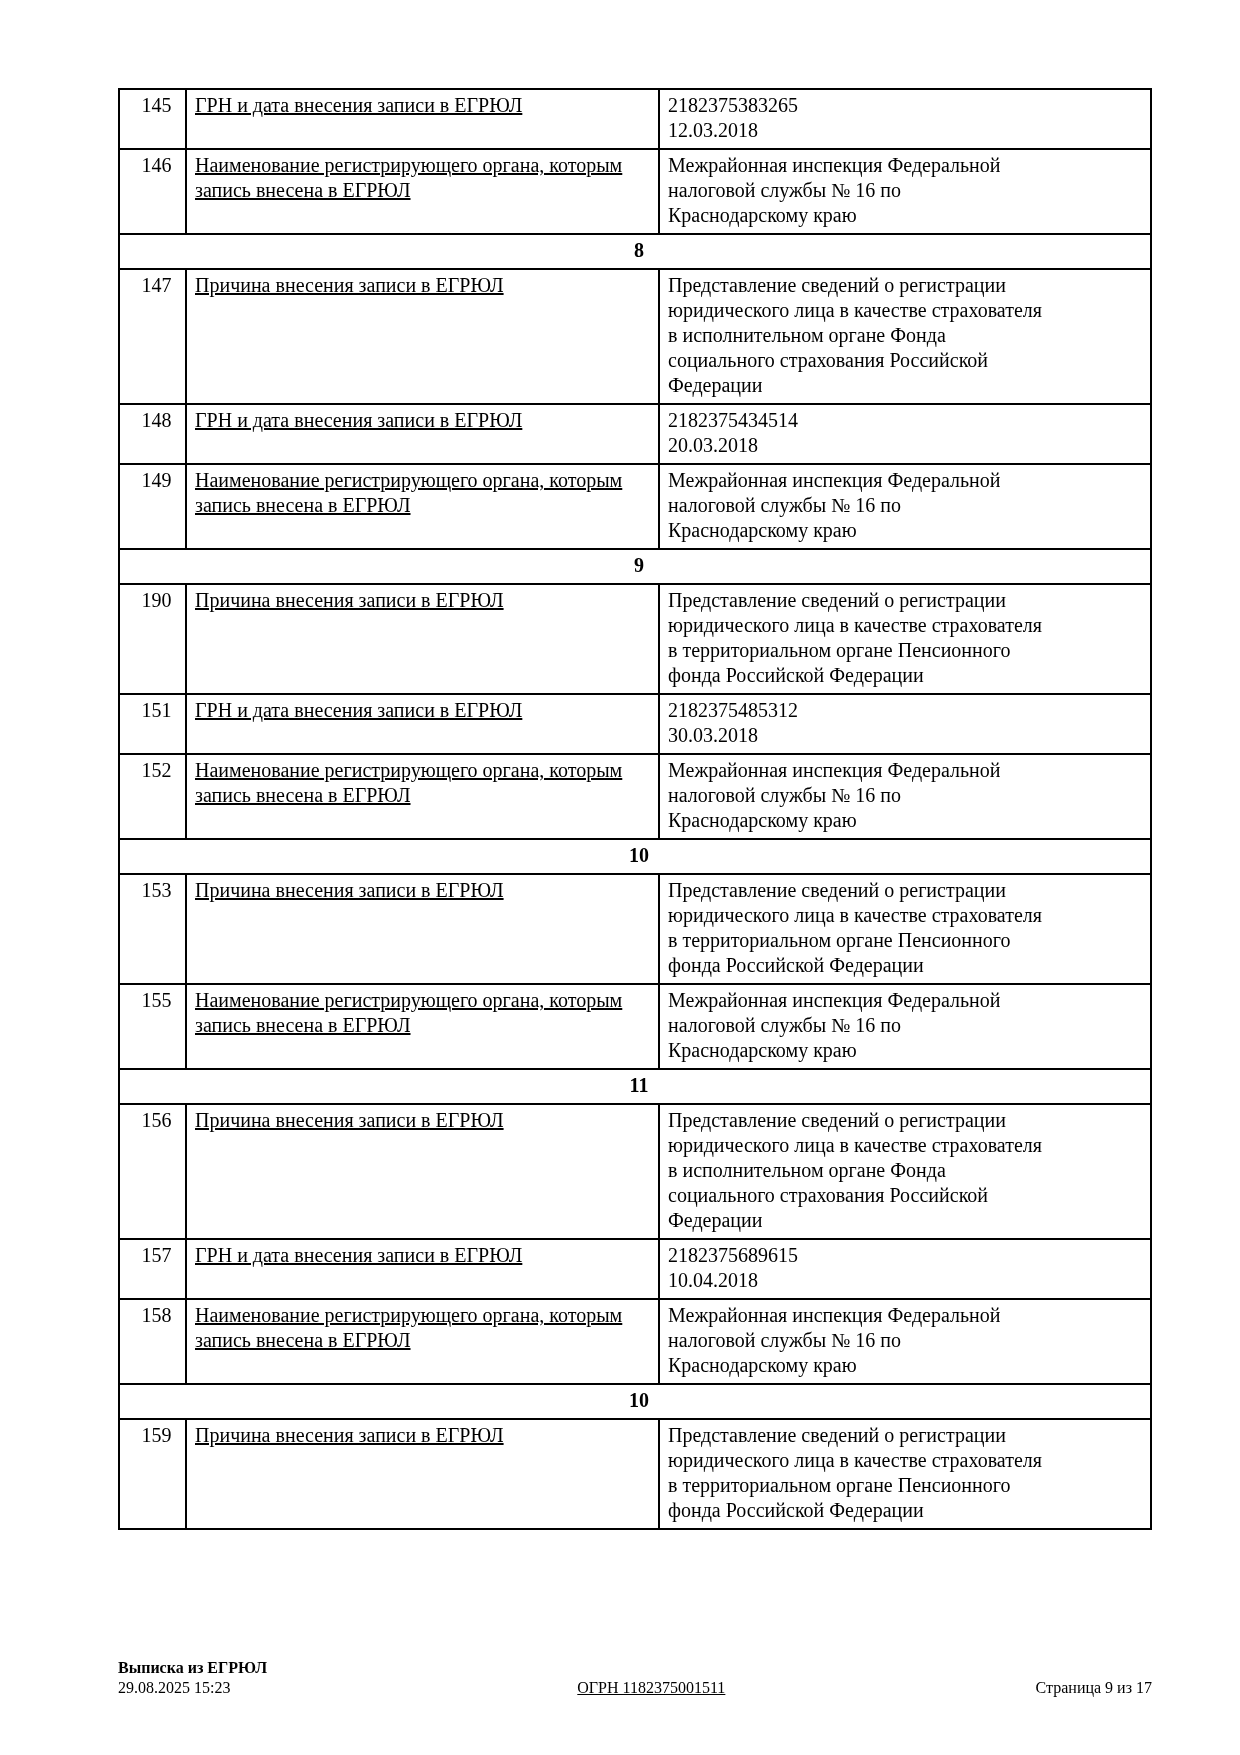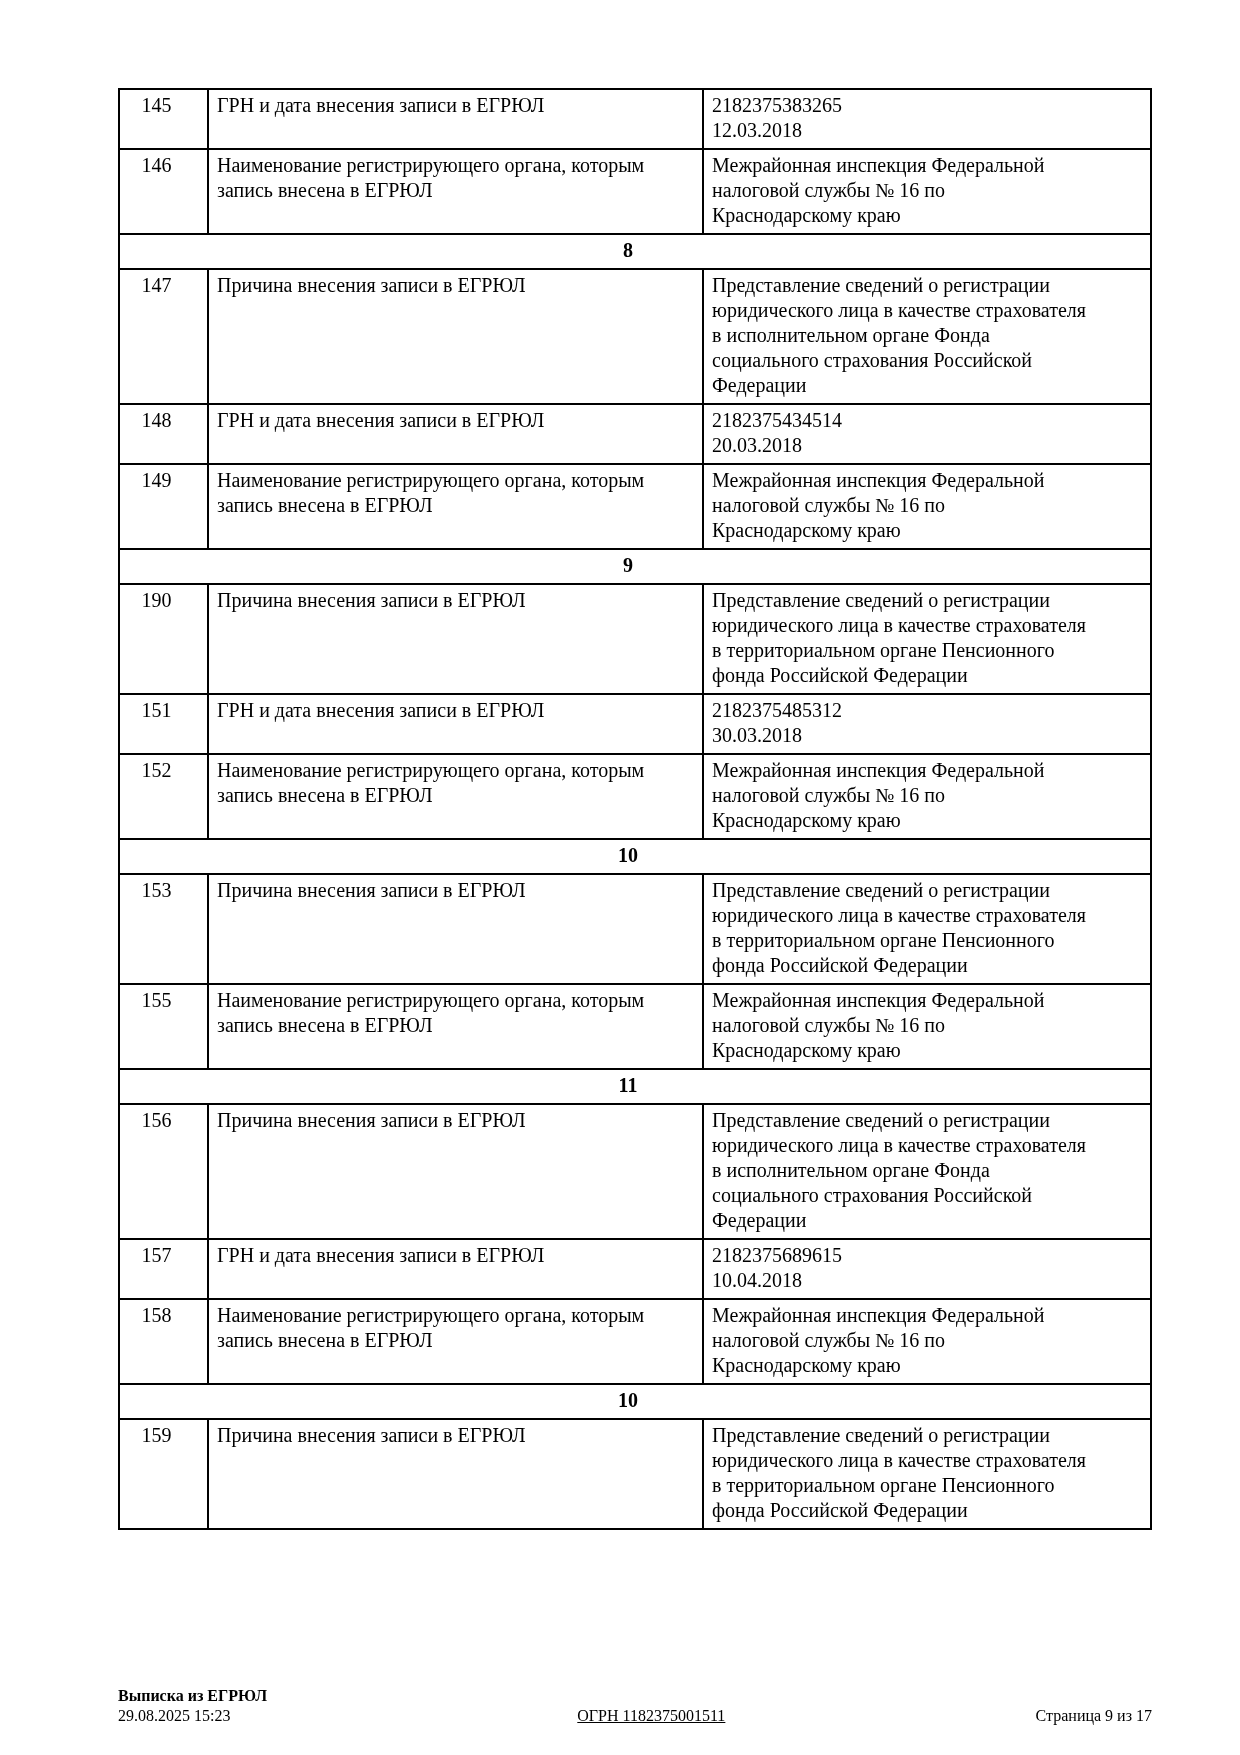--- a/index.html
+++ b/index.html
@@ -27,33 +27,34 @@
     left: 118px;
     top: 88px;
     width: 1034px;
     border-collapse: collapse;
     table-layout: fixed;
   }
   table.egrul td {
     border: 2px solid #000000;
     font-size: 20px;
     line-height: 25px;
-    padding: 3px 22px 5px 8px;
+    padding: 3px 0 5px 8px;
     vertical-align: top;
     overflow: hidden;
   }
   td.cell-num {
     width: 57px;
     text-align: center;
     padding-left: 2px;
     padding-right: 10px;
   }
   td.cell-label {
     width: 463px;
     padding-left: 6px;
+    text-decoration: underline;
   }
   td.cell-value {
     padding-left: 6px;
     white-space: pre-line;
   }
   td.cell-section {
     text-align: center;
     font-weight: bold;
     padding: 4px 0 6px 0;
     line-height: 26px;
@@ -62,21 +63,21 @@
     position: absolute;
     left: 118px;
     top: 1658px;
     width: 1034px;
     display: flex;
     align-items: flex-end;
     justify-content: space-between;
     font-size: 16px;
     line-height: 20px;
   }
-  .footer .f-left { text-align: left; margin-top: 28px; }
+  .footer .f-left { text-align: left; }
   .footer .f-left .f-title { font-weight: bold; }
   .footer .f-center { text-align: center; flex: 1; text-decoration: underline; }
   .footer .f-right { text-align: right; }
 </style>
 </head>
 <body>
 
 <div class="page">
 
   <table class="egrul">

